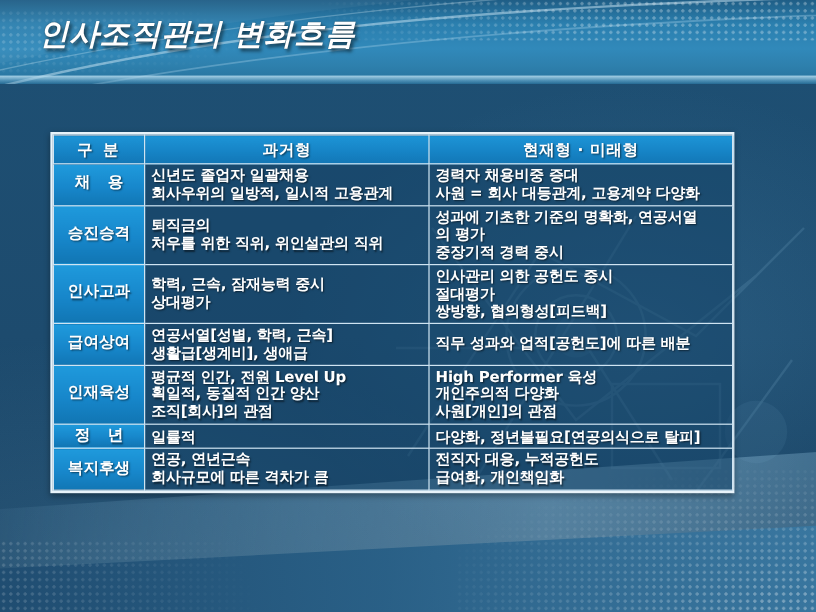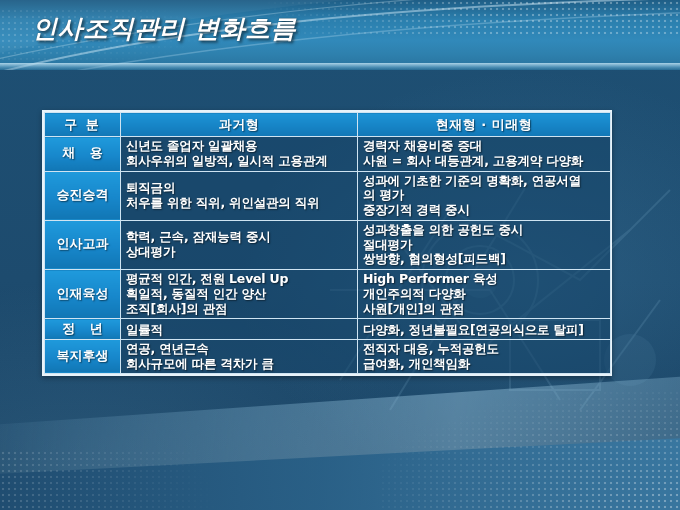--- a/index.html
+++ b/index.html
@@ -276,23 +276,33 @@
               <span class="ln">중장기적 경력 중시</span>
             </td>
           </tr>
           <tr>
             <td class="cat">인사고과</td>
             <td class="val">
               <span class="ln">학력, 근속, 잠재능력 중시</span>
               <span class="ln">상대평가</span>
             </td>
             <td class="val">
-              <span class="ln">성과창출을 의한 공헌도 중시</span>
+              <span class="ln">인사관리 의한 공헌도 중시</span>
               <span class="ln">절대평가</span>
               <span class="ln">쌍방향, 협의형성[피드백]</span>
+            </td>
+          </tr>
+          <tr>
+            <td class="cat">급여상여</td>
+            <td class="val">
+              <span class="ln">연공서열[성별, 학력, 근속]</span>
+              <span class="ln">생활급[생계비], 생애급</span>
+            </td>
+            <td class="val">
+              <span class="ln">직무 성과와 업적[공헌도]에 따른 배분</span>
             </td>
           </tr>
           <tr>
             <td class="cat">인재육성</td>
             <td class="val">
               <span class="ln">평균적 인간, 전원 Level Up</span>
               <span class="ln">획일적, 동질적 인간 양산</span>
               <span class="ln">조직[회사]의 관점</span>
             </td>
             <td class="val">

